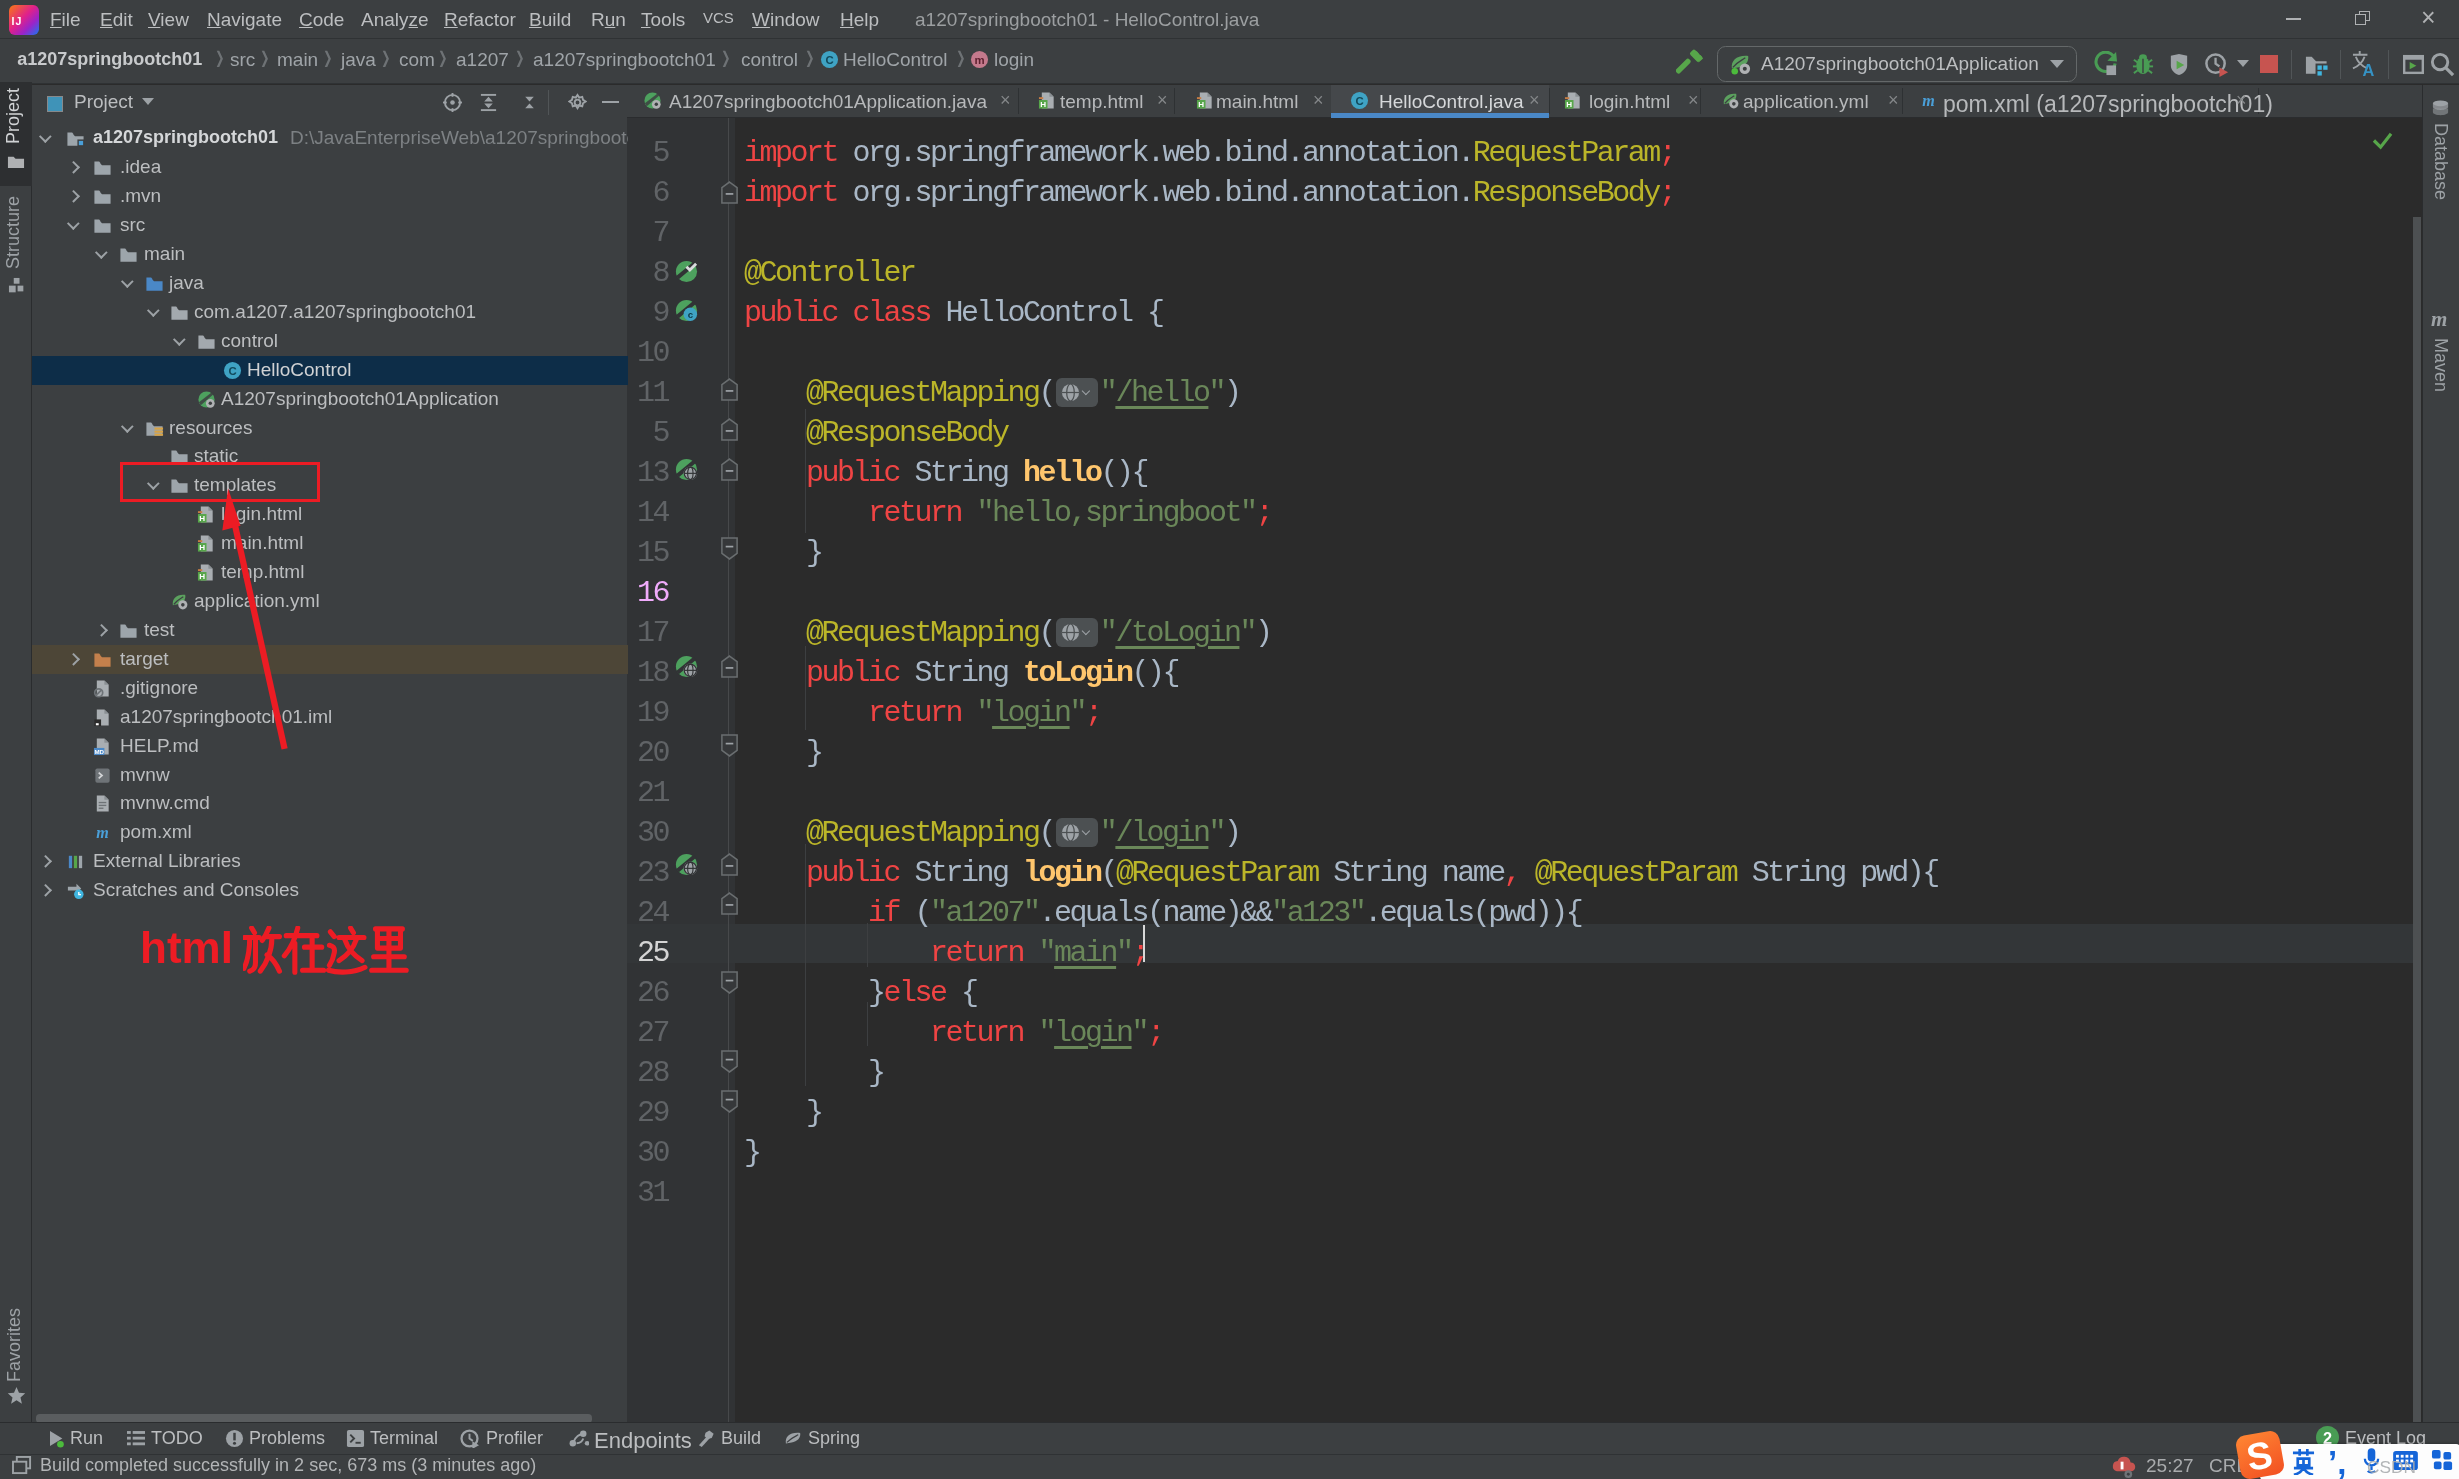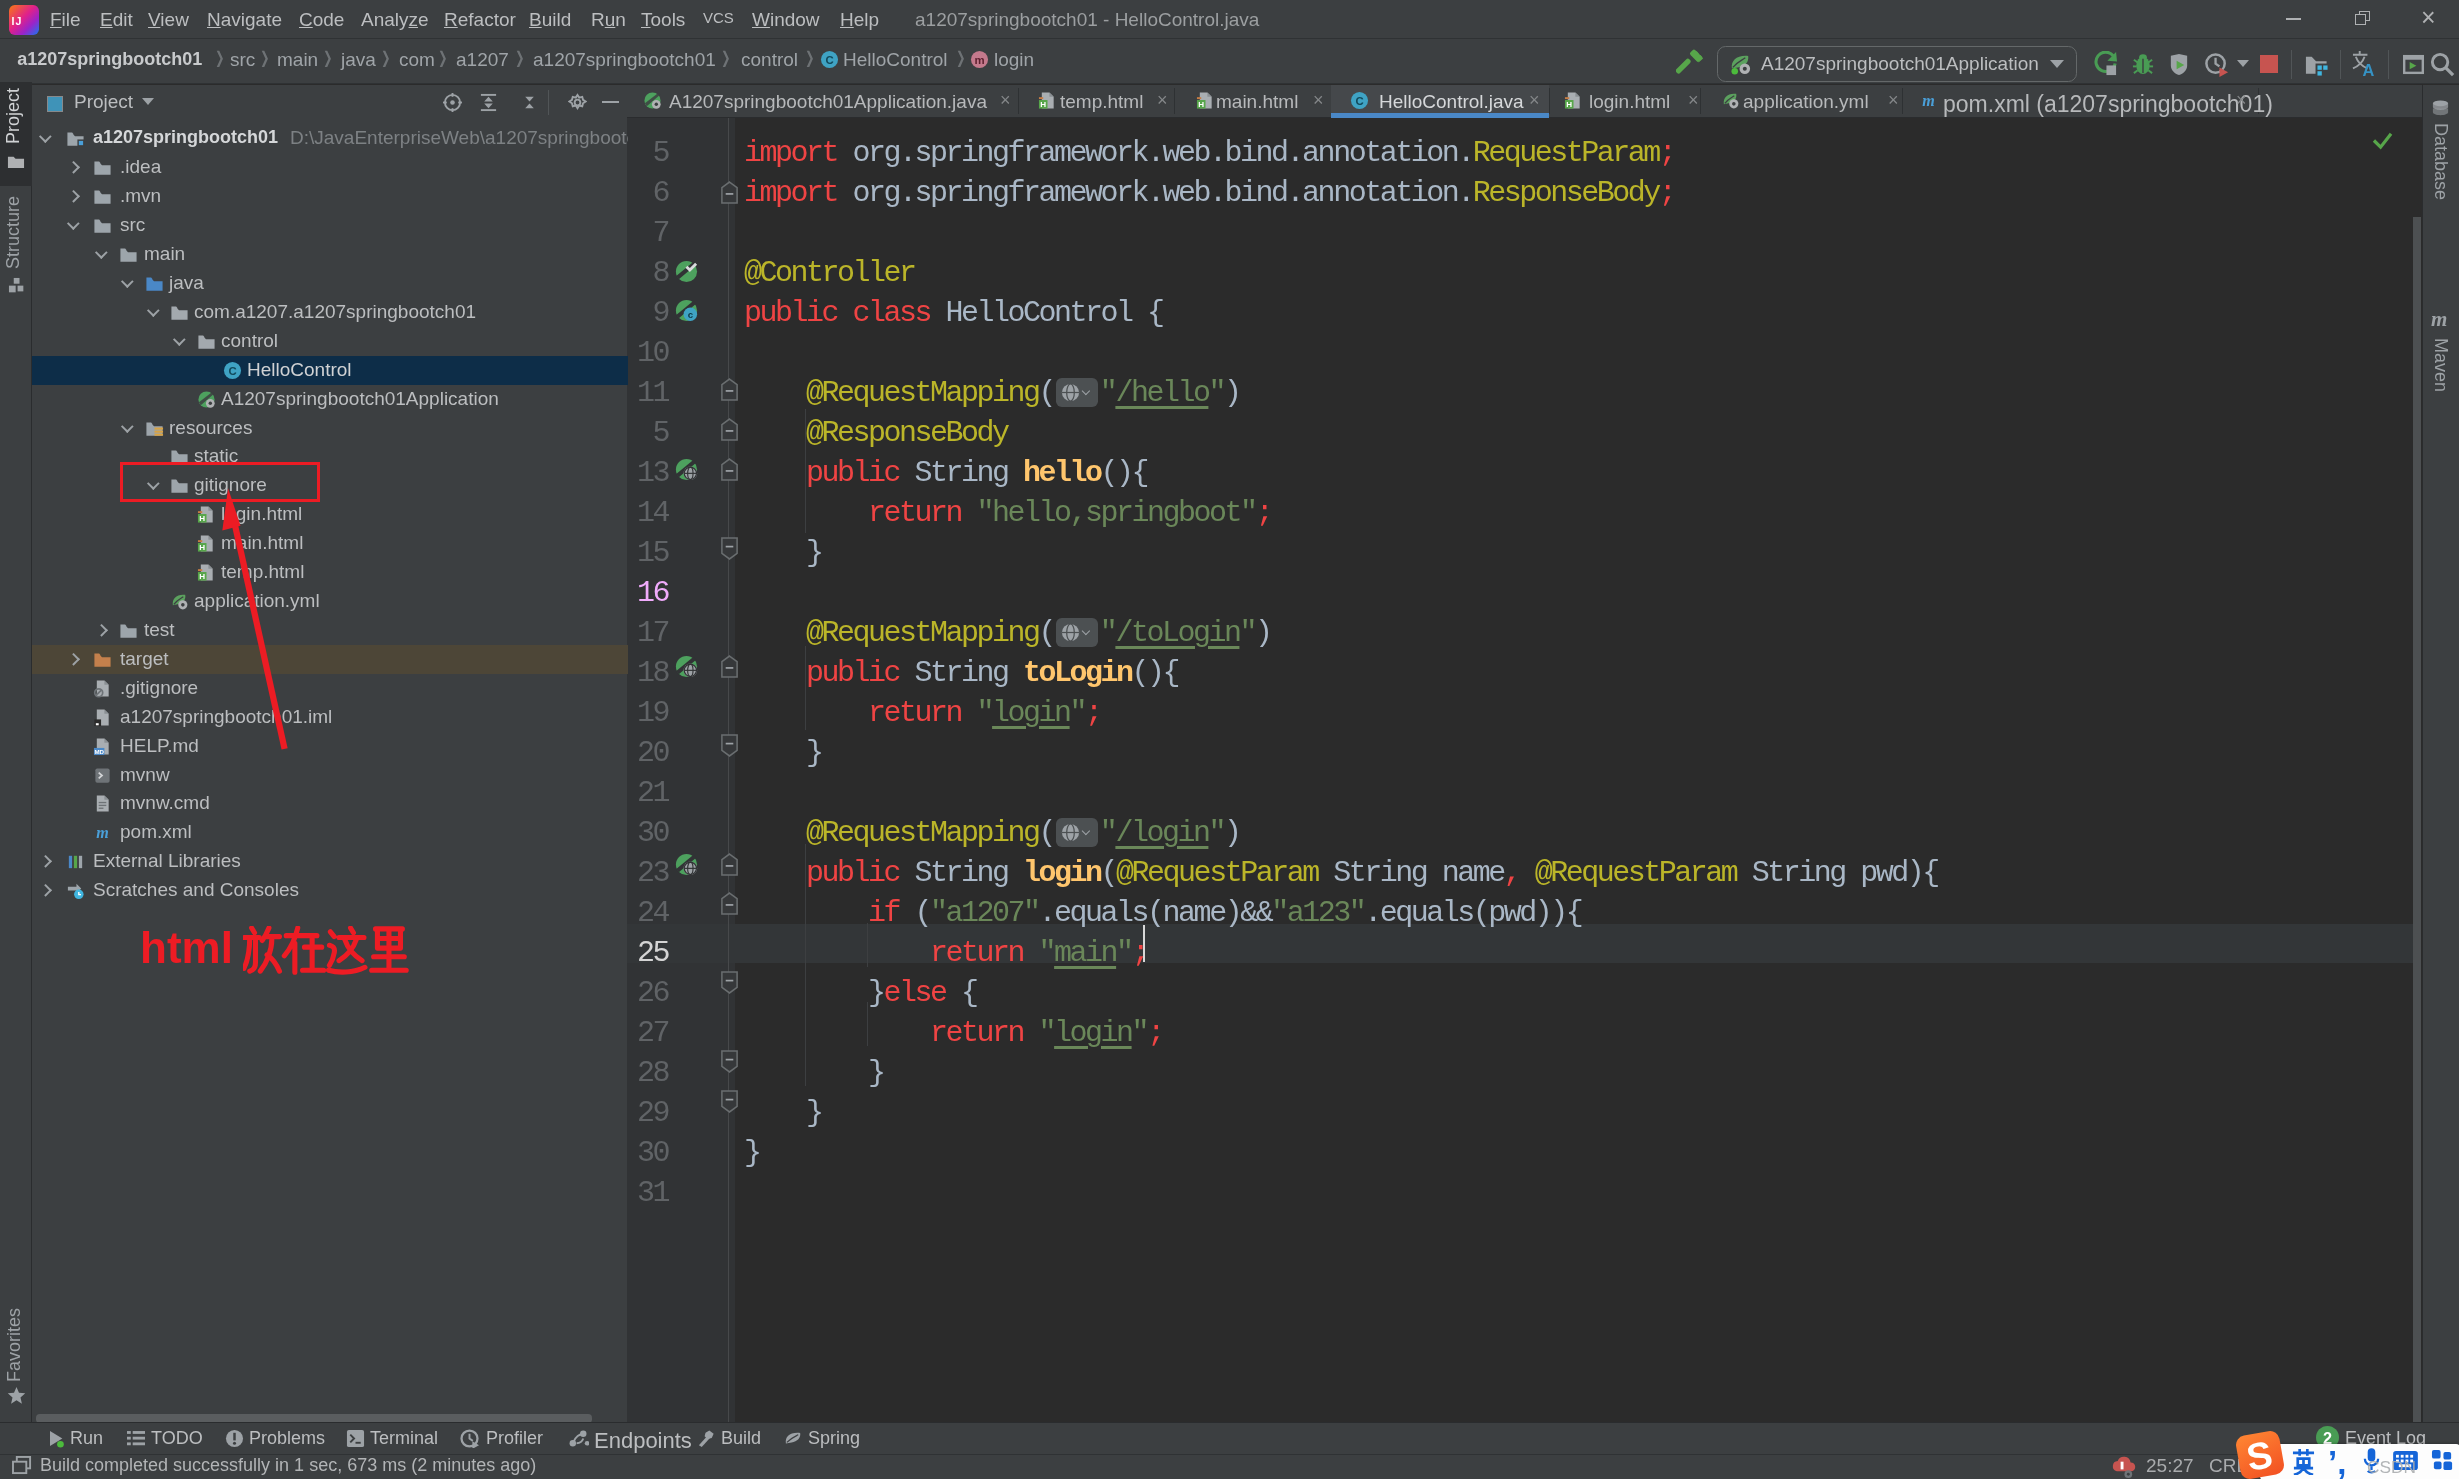--- a/index.html
+++ b/index.html
@@ -276,21 +276,21 @@
 <span class="abs" style="left:138px;top:4.8px"><svg style="" width="19" height="19" viewBox="0 0 20 20">
         <path d="M1.5 5.5 h6 l2 2.2 h9 v9.8 h-17 z M1.5 5.5 v-1.7 h5 l1.5 1.7" fill="#9DA5AB"></path>
       </svg></span>
 <span class="tl" style="left:162px;color:#BCBEC0">static</span>
 </div>
 <div class="trow" style="top:471px;overflow:hidden">
 <span class="chev cdown" style="position:absolute;left:117px;top:7.7px"></span>
 <span class="abs" style="left:138px;top:4.8px"><svg style="" width="19" height="19" viewBox="0 0 20 20">
         <path d="M1.5 5.5 h6 l2 2.2 h9 v9.8 h-17 z M1.5 5.5 v-1.7 h5 l1.5 1.7" fill="#9DA5AB"></path>
       </svg></span>
-<span class="tl" style="left:162px;color:#BCBEC0">gitignore</span>
+<span class="tl" style="left:162px;color:#BCBEC0">templates</span>
 </div>
 <div class="trow" style="top:500px;overflow:hidden">
 <span class="abs" style="left:165px;top:4.8px"><svg style="" width="19" height="19" viewBox="0 0 20 20">
         <path d="M4 1.5 h8 l4.5 4.5 v12.5 h-12.5 z" fill="#A9AEB2"></path>
         <path d="M12 1.5 l4.5 4.5 h-4.5 z" fill="#8A8F93"></path>
         <rect x="1" y="6.5" width="4.5" height="2" fill="#C77D44"></rect>
         <rect x="1" y="9.5" width="9" height="9" fill="#57A64A"></rect>
         <text x="5.5" y="16.8" font-family="Liberation Sans" font-size="8.5" font-weight="bold" fill="#fff" text-anchor="middle">H</text>
       </svg></span>
 <span class="tl" style="left:189px;color:#BCBEC0">login.html</span>
@@ -722,21 +722,21 @@
       <path d="M3 13 C8 8 11 7 15 5" stroke="#3C3F41" stroke-width="1.2" fill="none"></path>
     </svg></div>
 <div class="abs" style="left:808px;top:1428px;font-size:18px;color:#BCBEC0">Spring</div>
 <div class="abs" style="left:2316px;top:1426px;width:23px;height:23px;border-radius:11.5px;background:#499C54"></div>
 <div class="abs" style="left:2323px;top:1429px;font-size:16.3px;font-weight:bold;color:#fff">2</div>
 <div class="abs" style="left:2345px;top:1428px;font-size:18px;color:#BCBEC0">Event Log</div>
 <div class="abs" style="left:11.5px;top:1456px"><svg style="" width="21" height="19" viewBox="0 0 22 20">
       <rect x="5" y="1" width="14" height="12" fill="none" stroke="#9DA2A6" stroke-width="2"></rect>
       <rect x="1" y="6" width="14" height="12" fill="#3C3F41" stroke="#9DA2A6" stroke-width="2"></rect>
     </svg></div>
-<div class="abs" style="left:40px;top:1455px;font-size:18px;color:#B2B4B6">Build completed successfully in 1 sec, 673 ms (2 minutes ago)</div>
+<div class="abs" style="left:40px;top:1455px;font-size:18px;color:#B2B4B6">Build completed successfully in 2 sec, 673 ms (3 minutes ago)</div>
 <div class="abs" style="left:2109px;top:1454px"><svg style="" width="29" height="25" viewBox="0 0 30 26">
       <path d="M8 18 a5.5 5.5 0 0 1 1 -10.8 a7 7 0 0 1 13.4 1.6 a4.6 4.6 0 0 1 0.4 9.2 z" fill="#C75450"></path>
       <rect x="12" y="8" width="3" height="8" fill="#fff"></rect>
       <circle cx="13.5" cy="14.5" r="0.1" fill="#fff"></circle>
       <circle cx="20" cy="21" r="4" fill="#6E7377"></circle>
       <circle cx="20" cy="21" r="1.5" fill="#3C3F41"></circle>
     </svg></div>
 <div class="abs" style="left:2146px;top:1455px;font-size:19px;color:#A9ABAD">25:27</div>
 <div class="abs" style="left:2209px;top:1455px;font-size:19px;color:#A9ABAD">CRLF</div>
 <div class="abs" style="left:2260px;top:1444px;width:200px;height:36px;background:#FDFDFD;border-radius:3.8px;box-shadow:0 0 3.8px rgba(0,0,0,.4)"></div>

